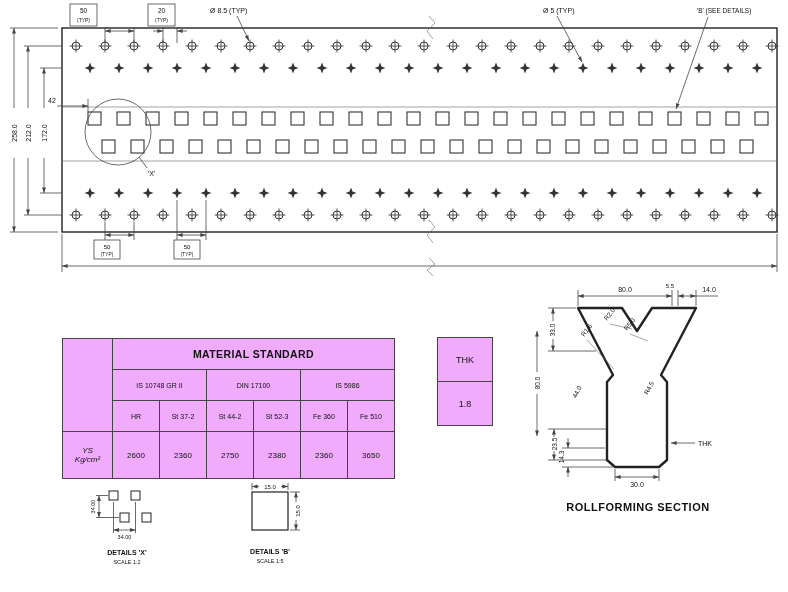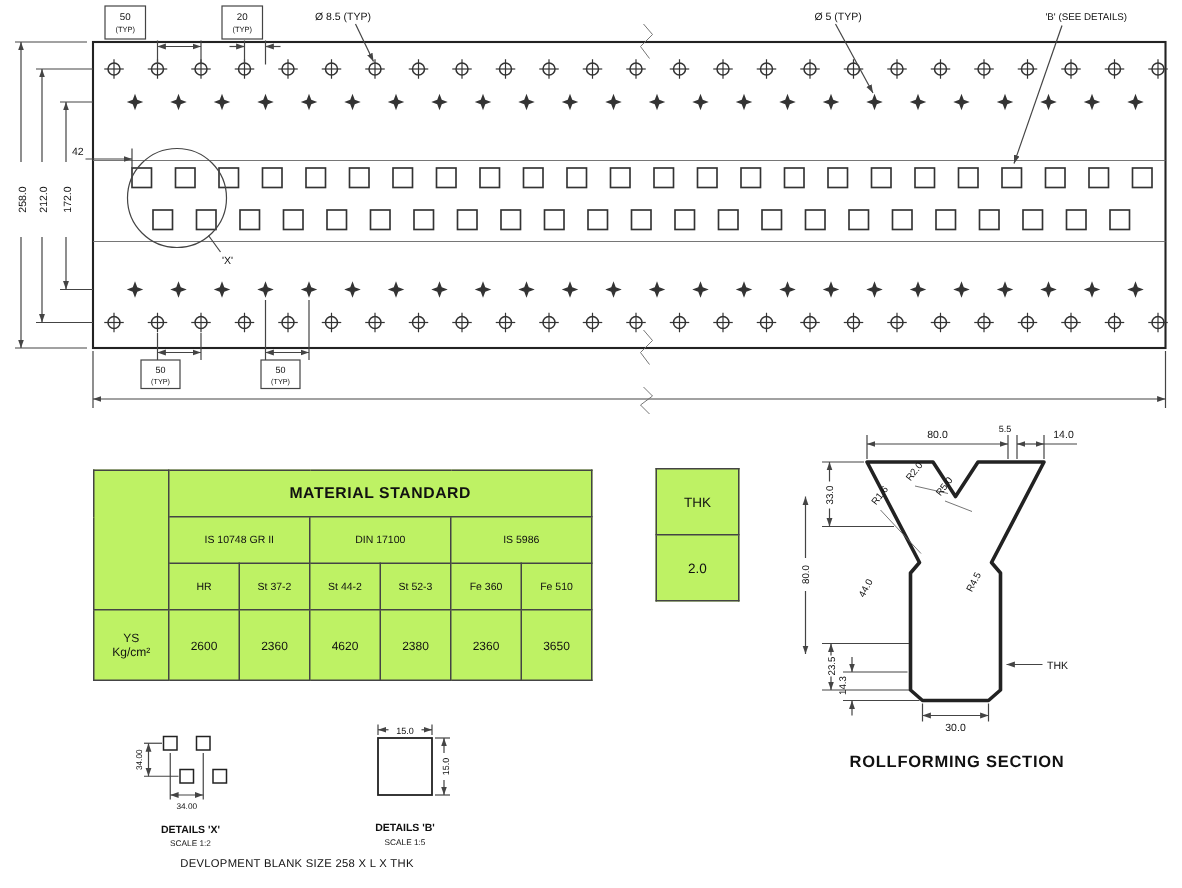--- a/index.html
+++ b/index.html
@@ -3,28 +3,28 @@
 <meta charset="utf-8">
 <style>
   html,body{margin:0;padding:0;background:#fff;}
   #canvas{position:relative;width:788px;height:592px;background:#ffffff;font-family:"Liberation Sans",sans-serif;overflow:hidden;}
   svg{position:absolute;overflow:visible;}
   svg text{font-family:"Liberation Sans",sans-serif;fill:#111;}
   .dim{stroke:#444;stroke-width:0.8;fill:none;}
   .thin{stroke:#666;stroke-width:0.6;fill:none;}
   .obj{stroke:#222;stroke-width:1.4;fill:none;}
   .obj2{stroke:#222;stroke-width:2.4;fill:none;stroke-linejoin:round;}
-  table{border-collapse:collapse;position:absolute;background:#bef264;}
+  table{border-collapse:collapse;position:absolute;background:#f0abfc;margin-top:25px;}
   td{border:1px solid #444;text-align:center;vertical-align:middle;color:#111;padding:0;}
   .mat-table{left:62px;top:313px;table-layout:fixed;}
   .mat-table .c-title{font-size:10.5px;font-weight:bold;letter-spacing:.4px;height:30px;}
   .mat-table .r-std td{font-size:7px;height:30px;}
   .mat-table .r-grade td{font-size:7px;height:30px;}
   .mat-table .r-val td{font-size:8px;height:46px;}
-  .mat-table .c-ys{font-size:7px;line-height:9px;}
+  .mat-table .c-ys{font-size:7px;line-height:9px;font-style:italic;}
   .thk-table{left:437px;top:312px;}
   .thk-table td{width:54px;height:43px;font-size:9px;}
   #footer-note{position:absolute;left:88px;top:571px;width:220px;text-align:center;font-size:7.5px;color:#111;letter-spacing:.2px;}
 </style>
 </head>
 <body>
 
 <div id="canvas">
 
   <svg id="plate-svg" style="left:0;top:0" width="788" height="282" viewBox="0 0 788 282">
@@ -302,35 +302,35 @@
       <td>Fe 360</td>
       <td>Fe 510</td>
     </tr>
     <tr class="r-val">
       <td class="c-ys">
         <div>YS</div>
         <div>Kg/cm²</div>
       </td>
       <td>2600</td>
       <td>2360</td>
-      <td>4620</td>
+      <td>2750</td>
       <td>2380</td>
       <td>2360</td>
       <td>3650</td>
     </tr>
   </tbody>
     </table>
 
   <table class="thk-table">
     <tbody>
         <tr>
           <td>THK</td>
         </tr>
     <tr>
-          <td>2.0</td>
+          <td>1.8</td>
         </tr>
   </tbody>
     </table>
 
   <svg id="section-svg" style="left:520px;top:280px" width="268" height="255" viewBox="0 0 268 255">
     <path class="obj2" d="M58,28 H102 L117,51 L132,28 H176 L141,95 L147,102 V180 L139,187 H95 L87,180 V102 L93,95 Z"></path>
 
     <g class="dim">
       <line x1="58" y1="26" x2="58" y2="10"></line>
       <line x1="152" y1="26" x2="152" y2="10"></line>
@@ -419,15 +419,14 @@
       <line x1="52" y1="52" x2="62" y2="52"></line>
       <line x1="58" y1="24" x2="58" y2="14" marker-end="url(#arr)"></line>
       <line x1="58" y1="42" x2="58" y2="52" marker-end="url(#arr)"></line>
     </g>
     <text x="32" y="11" text-anchor="middle" font-size="6">15.0</text>
     <text transform="rotate(-90 61.5 33)" x="61.5" y="33" text-anchor="middle" font-size="6">15.0</text>
     <text x="32" y="76" text-anchor="middle" font-size="7" font-weight="bold">DETAILS 'B'</text>
     <text x="32" y="85" text-anchor="middle" font-size="5.5">SCALE 1:5</text>
   </svg>
 
-  <div id="footer-note">DEVLOPMENT BLANK SIZE 258 X L X THK</div>
 
 </div>
 
 </body></html>

